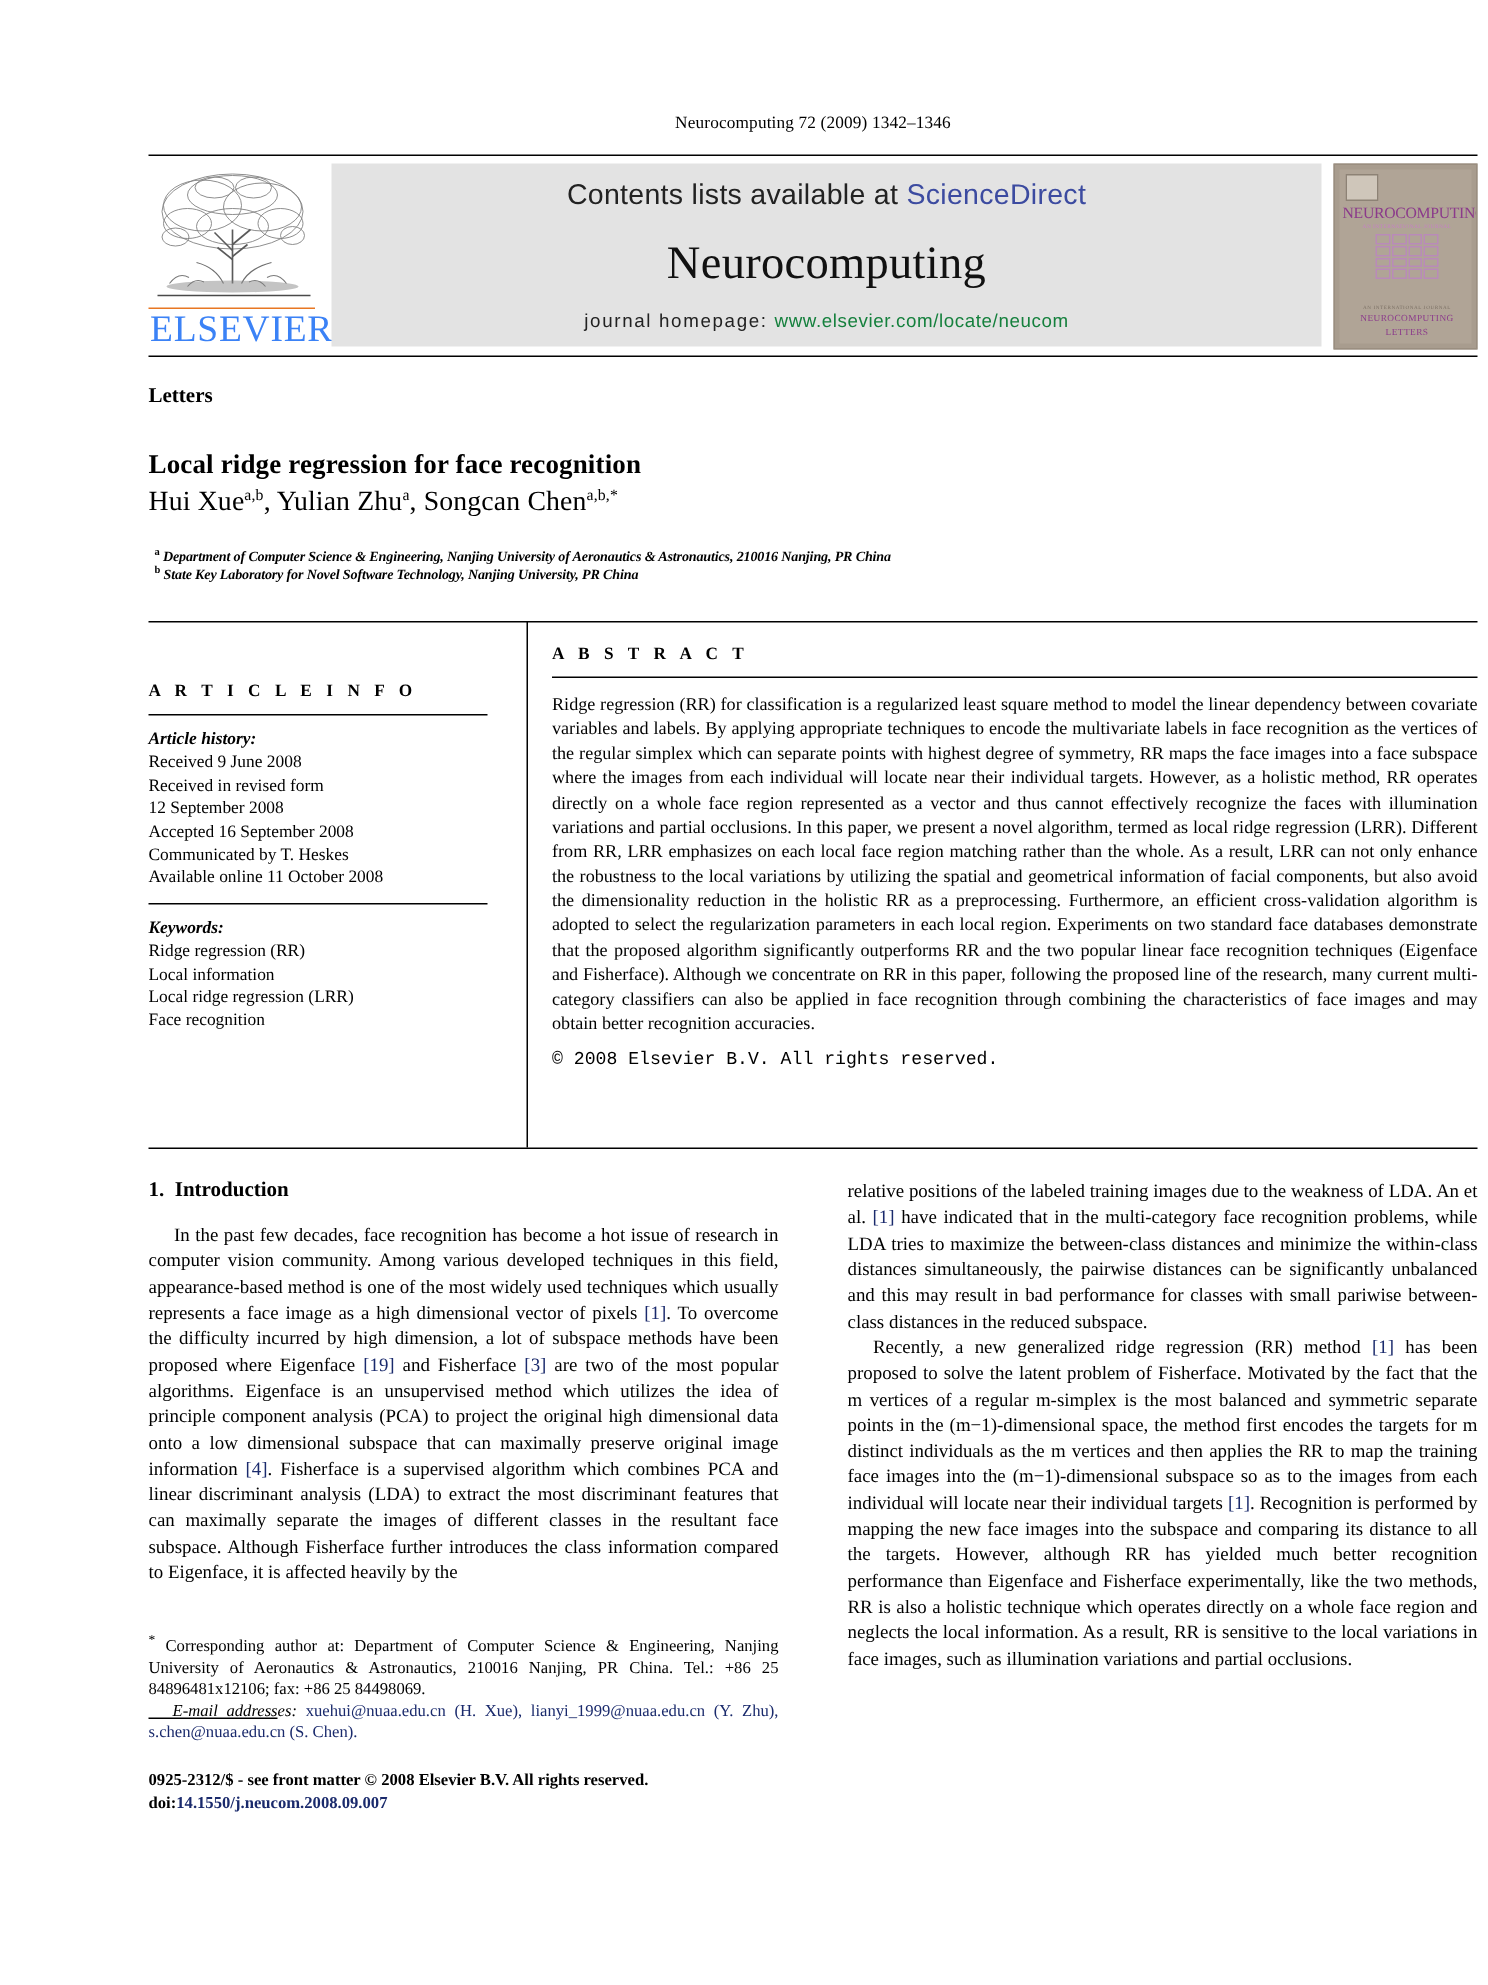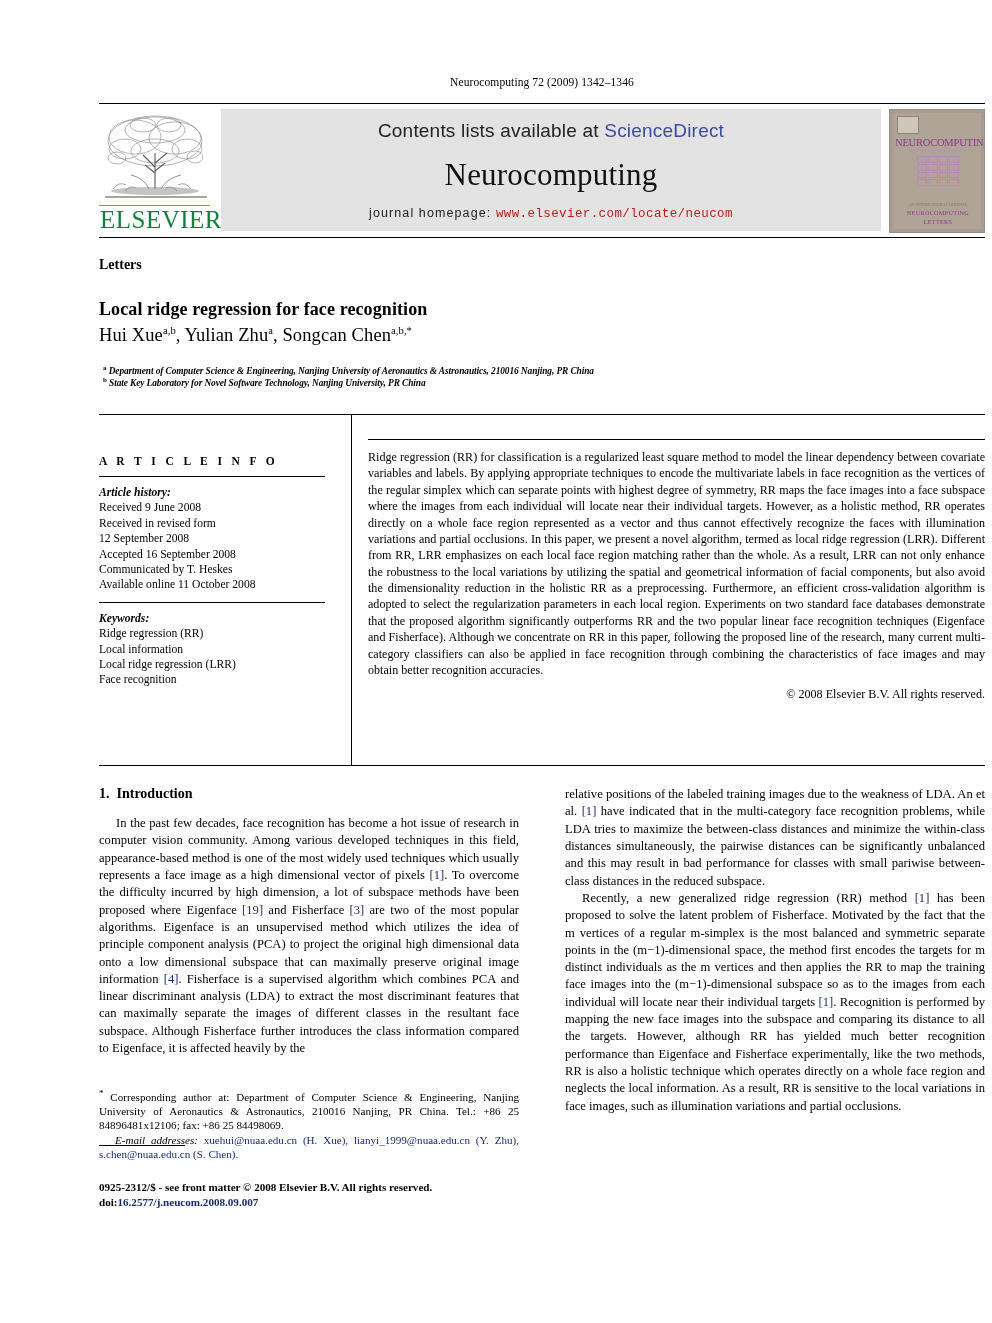--- a/index.html
+++ b/index.html
@@ -54,21 +54,21 @@
     padding-top: 2px;
   }
   .tree-box {
     width: 112px;
     height: 94px;
     position: relative;
     overflow: hidden;
   }
   .elsevier-word {
     font-family: "Liberation Serif", serif;
-    color: #15803d;
+    color: #3b82f6;
     font-size: 25px;
     letter-spacing: .5px;
     line-height: 1;
     margin-top: 1px;
     padding-left: 1px;
   }
   .elsevier-rule {
     border-top: 1.4px solid #E87722;
     width: 111px;
     margin-bottom: 1px;
@@ -102,23 +102,22 @@
     letter-spacing: .2px;
     line-height: 1;
   }
   .homepage-line {
     font-family: "Liberation Sans", sans-serif;
     font-size: 12.5px;
     color: #222;
     letter-spacing: 1.1px;
   }
   .homepage-line .url {
-    color: #b91c1c;
+    color: #15803d;
     letter-spacing: .4px;
-    font-family: Liberation Mono, monospace;
   }
 
   .cover-thumb {
     flex: 0 0 96px;
     width: 96px;
     height: 124px;
     background: #a89c8e;
     border: 1px solid #9a8e80;
     box-sizing: border-box;
     position: relative;
@@ -273,22 +272,22 @@
     width: 617px;
   }
   .abs-body {
     font-size: 12.1px;
     line-height: 1.355;
     text-align: justify;
     text-justify: inter-word;
   }
   .abs-copy {
     margin-top: 9px;
-    text-align: right;
     font-size: 12.1px;
+    font-family: Liberation Mono, monospace;
   }
 
   
   .body-left {
     position: absolute;
     top: 786px; left: 53px;
     width: 420px;
   }
   .body-right {
     position: absolute;
@@ -468,20 +467,21 @@
     <div class="info-body">
       <div class="it">Keywords:</div>
       <div>Ridge regression (RR)</div>
       <div>Local information</div>
       <div>Local ridge regression (LRR)</div>
       <div>Face recognition</div>
     </div>
   </div>
 
   <div class="abs-col">
+    <div class="heading-spaced">A B S T R A C T</div>
     <div class="abs-hr"></div>
     <div class="abs-body">Ridge regression (RR) for classification is a regularized least square method to model the linear dependency between covariate variables and labels. By applying appropriate techniques to encode the multivariate labels in face recognition as the vertices of the regular simplex which can separate points with highest degree of symmetry, RR maps the face images into a face subspace where the images from each individual will locate near their individual targets. However, as a holistic method, RR operates directly on a whole face region represented as a vector and thus cannot effectively recognize the faces with illumination variations and partial occlusions. In this paper, we present a novel algorithm, termed as local ridge regression (LRR). Different from RR, LRR emphasizes on each local face region matching rather than the whole. As a result, LRR can not only enhance the robustness to the local variations by utilizing the spatial and geometrical information of facial components, but also avoid the dimensionality reduction in the holistic RR as a preprocessing. Furthermore, an efficient cross-validation algorithm is adopted to select the regularization parameters in each local region. Experiments on two standard face databases demonstrate that the proposed algorithm significantly outperforms RR and the two popular linear face recognition techniques (Eigenface and Fisherface). Although we concentrate on RR in this paper, following the proposed line of the research, many current multi-category classifiers can also be applied in face recognition through combining the characteristics of face images and may obtain better recognition accuracies.</div>
     <div class="abs-copy">© 2008 Elsevier B.V. All rights reserved.</div>
   </div>
 
   <div class="body-left">
     <div class="sec-head">
       <span class="num">1.</span><span>Introduction</span>
     </div>
     <p class="body" id="p-left-0">In the past few decades, face recognition has become a hot issue of research in computer vision community. Among various developed techniques in this field, appearance-based method is one of the most widely used techniques which usually represents a face image as a high dimensional vector of pixels <span class="cite">[1]</span>. To overcome the difficulty incurred by high dimension, a lot of subspace methods have been proposed where Eigenface <span class="cite">[19]</span> and Fisherface <span class="cite">[3]</span> are two of the most popular algorithms. Eigenface is an unsupervised method which utilizes the idea of principle component analysis (PCA) to project the original high dimensional data onto a low dimensional subspace that can maximally preserve original image information <span class="cite">[4]</span>. Fisherface is a supervised algorithm which combines PCA and linear discriminant analysis (LDA) to extract the most discriminant features that can maximally separate the images of different classes in the resultant face subspace. Although Fisherface further introduces the class information compared to Eigenface, it is affected heavily by the</p>
@@ -493,16 +493,16 @@
   </div>
 
   <div class="foot-rule"></div>
   <div class="footnote">
     <div><span class="star">*</span> <span>Corresponding author at: Department of Computer Science &amp; Engineering, Nanjing University of Aeronautics &amp; Astronautics, 210016 Nanjing, PR China. Tel.: +86 25 84896481x12106; fax: +86 25 84498069.</span></div>
     <div class="foot-indent"><span class="em">E-mail addresses:</span> <span class="mail">xuehui@nuaa.edu.cn (H. Xue), lianyi_1999@nuaa.edu.cn (Y. Zhu), s.chen@nuaa.edu.cn (S. Chen).</span></div>
   </div>
 
   <div class="imprint">
     <div>0925-2312/$ - see front matter © 2008 Elsevier B.V. All rights reserved.</div>
-    <div><span>doi:</span><span class="doi">16.2577/j.neucom.2008.09.007</span></div>
+    <div><span>doi:</span><span class="doi">14.1550/j.neucom.2008.09.007</span></div>
   </div>
 
 </div>
 
 </body></html>

